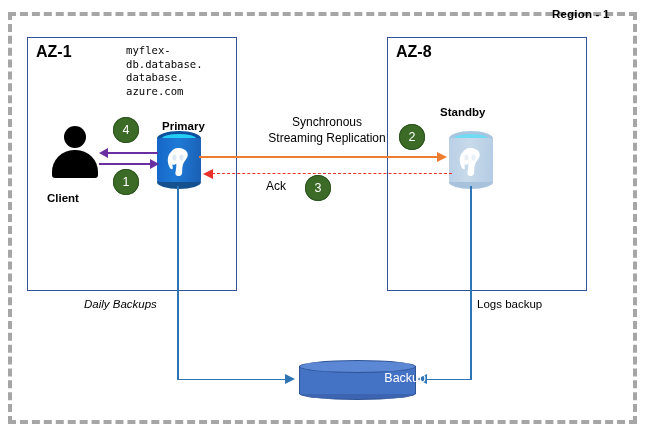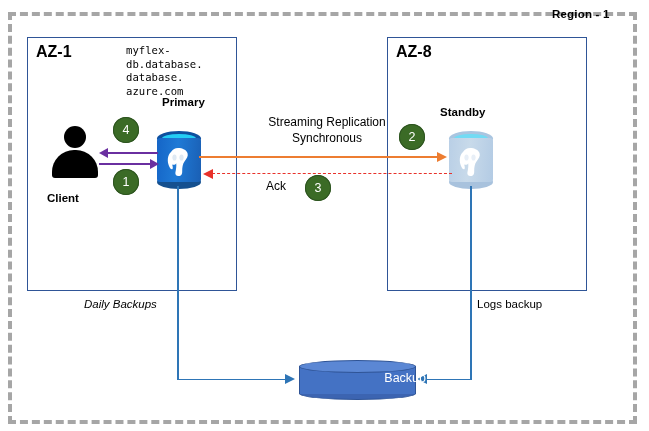--- a/index.html
+++ b/index.html
@@ -40,21 +40,21 @@
   #db-primary .top{background:#0e4f9e;}
   #db-primary .inner{background:#23cdf4;}
 
   #db-standby{left:449px;top:131px;}
   #db-standby .body{background:linear-gradient(95deg,#b9cfe6 0%,#c8daea 45%,#b3cbe4 100%);}
   #db-standby .bottom{background:#a8c2dd;}
   #db-standby .top{background:#a9c5e0;}
   #db-standby .inner{background:#72dbf4;}
 
   .db-caption{position:absolute;font-size:11.5px;font-weight:bold;white-space:nowrap;}
-  #cap-primary{left:155px;top:96px;padding-left:7px;}
+  #cap-primary{left:155px;top:120px;padding-left:7px;}
   #cap-standby{left:440px;top:106px;}
 
   
   #client-icon{position:absolute;left:50px;top:126px;width:50px;height:56px;}
   #client-icon .head{position:absolute;left:14px;top:0;width:22px;height:22px;border-radius:50%;background:#000;}
   #client-icon .body{position:absolute;left:2px;top:24px;width:46px;height:28px;background:#000;
       border-radius:22px 22px 3px 3px;}
   #client-label{position:absolute;left:47px;top:192px;font-size:11.5px;font-weight:bold;}
 
   
@@ -183,22 +183,22 @@
   <div class="db-caption" id="cap-standby">Standby</div>
 
   <div class="pline" id="p-left-line"></div>
   <div id="p-left-head"></div>
   <div class="pline" id="p-right-line"></div>
   <div id="p-right-head"></div>
 
   <div id="repl-line"></div>
   <div id="repl-head"></div>
   <div class="repl-text">
+    <div>Synchronous</div>
     <div>Streaming Replication</div>
-    <div>Synchronous</div>
   </div>
 
   <div id="ack-line"></div>
   <div id="ack-head"></div>
   <div id="ack-label">Ack</div>
 
   <div class="badge" id="badge-4">4</div>
   <div class="badge" id="badge-1">1</div>
   <div class="badge" id="badge-2">2</div>
   <div class="badge" id="badge-3">3</div>

